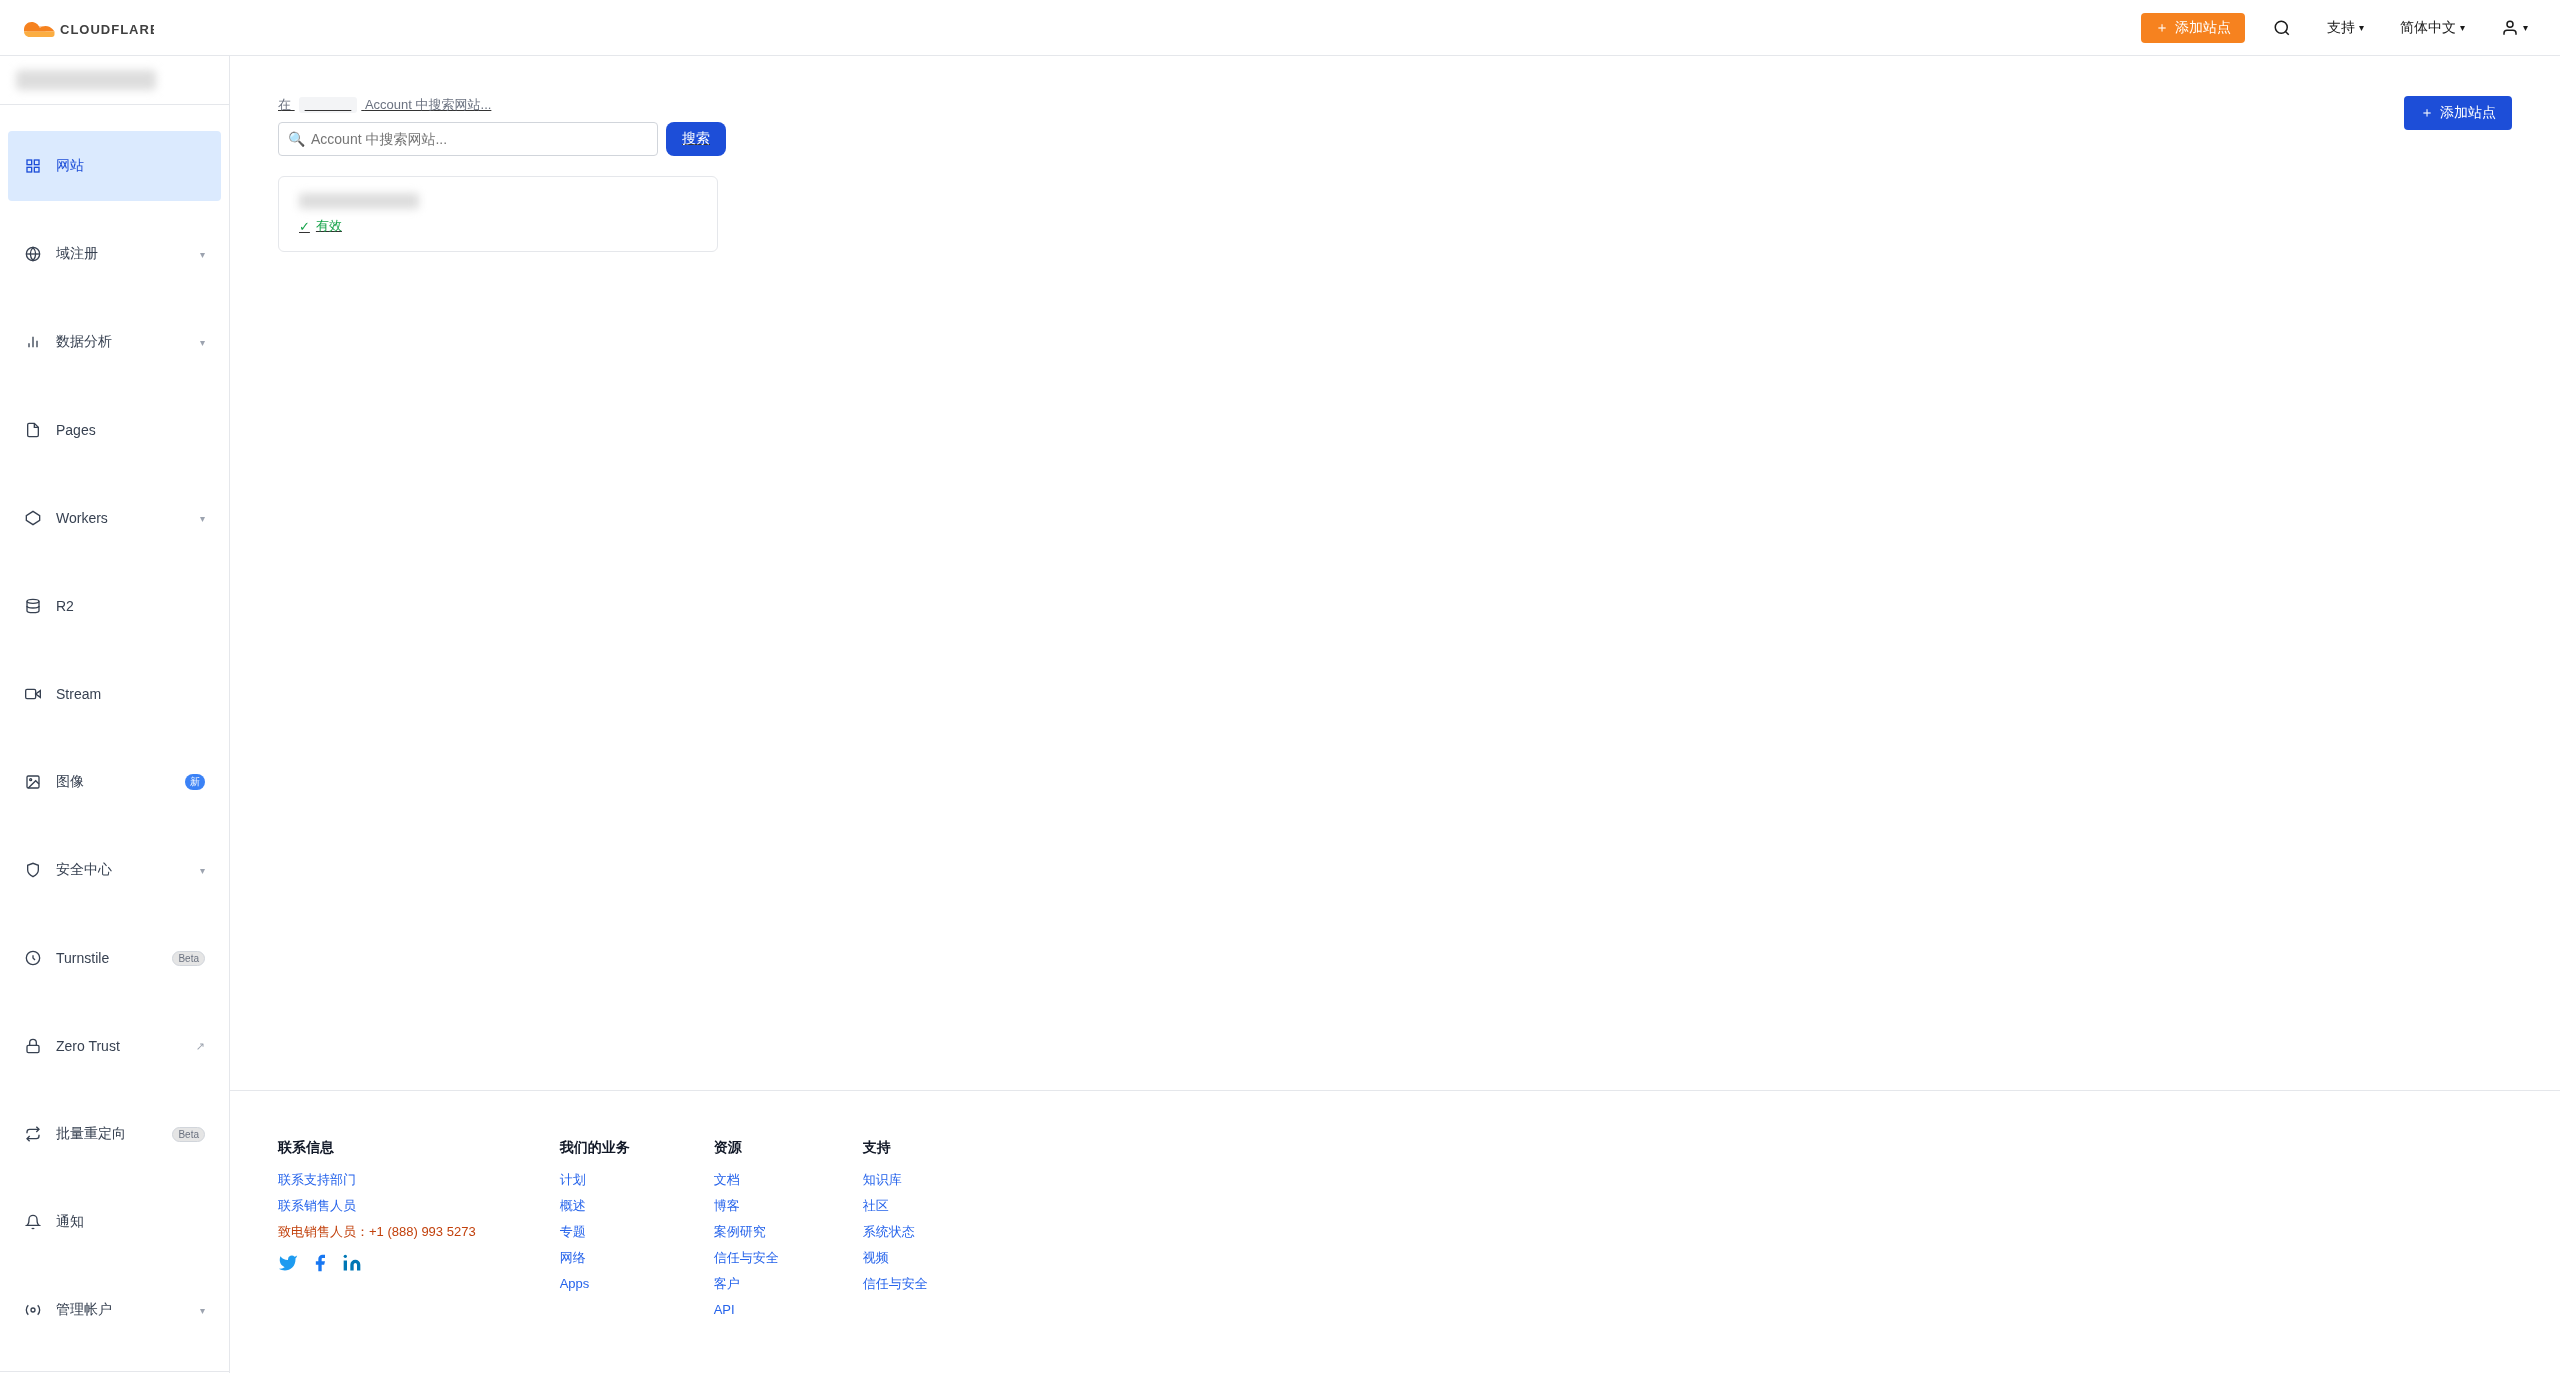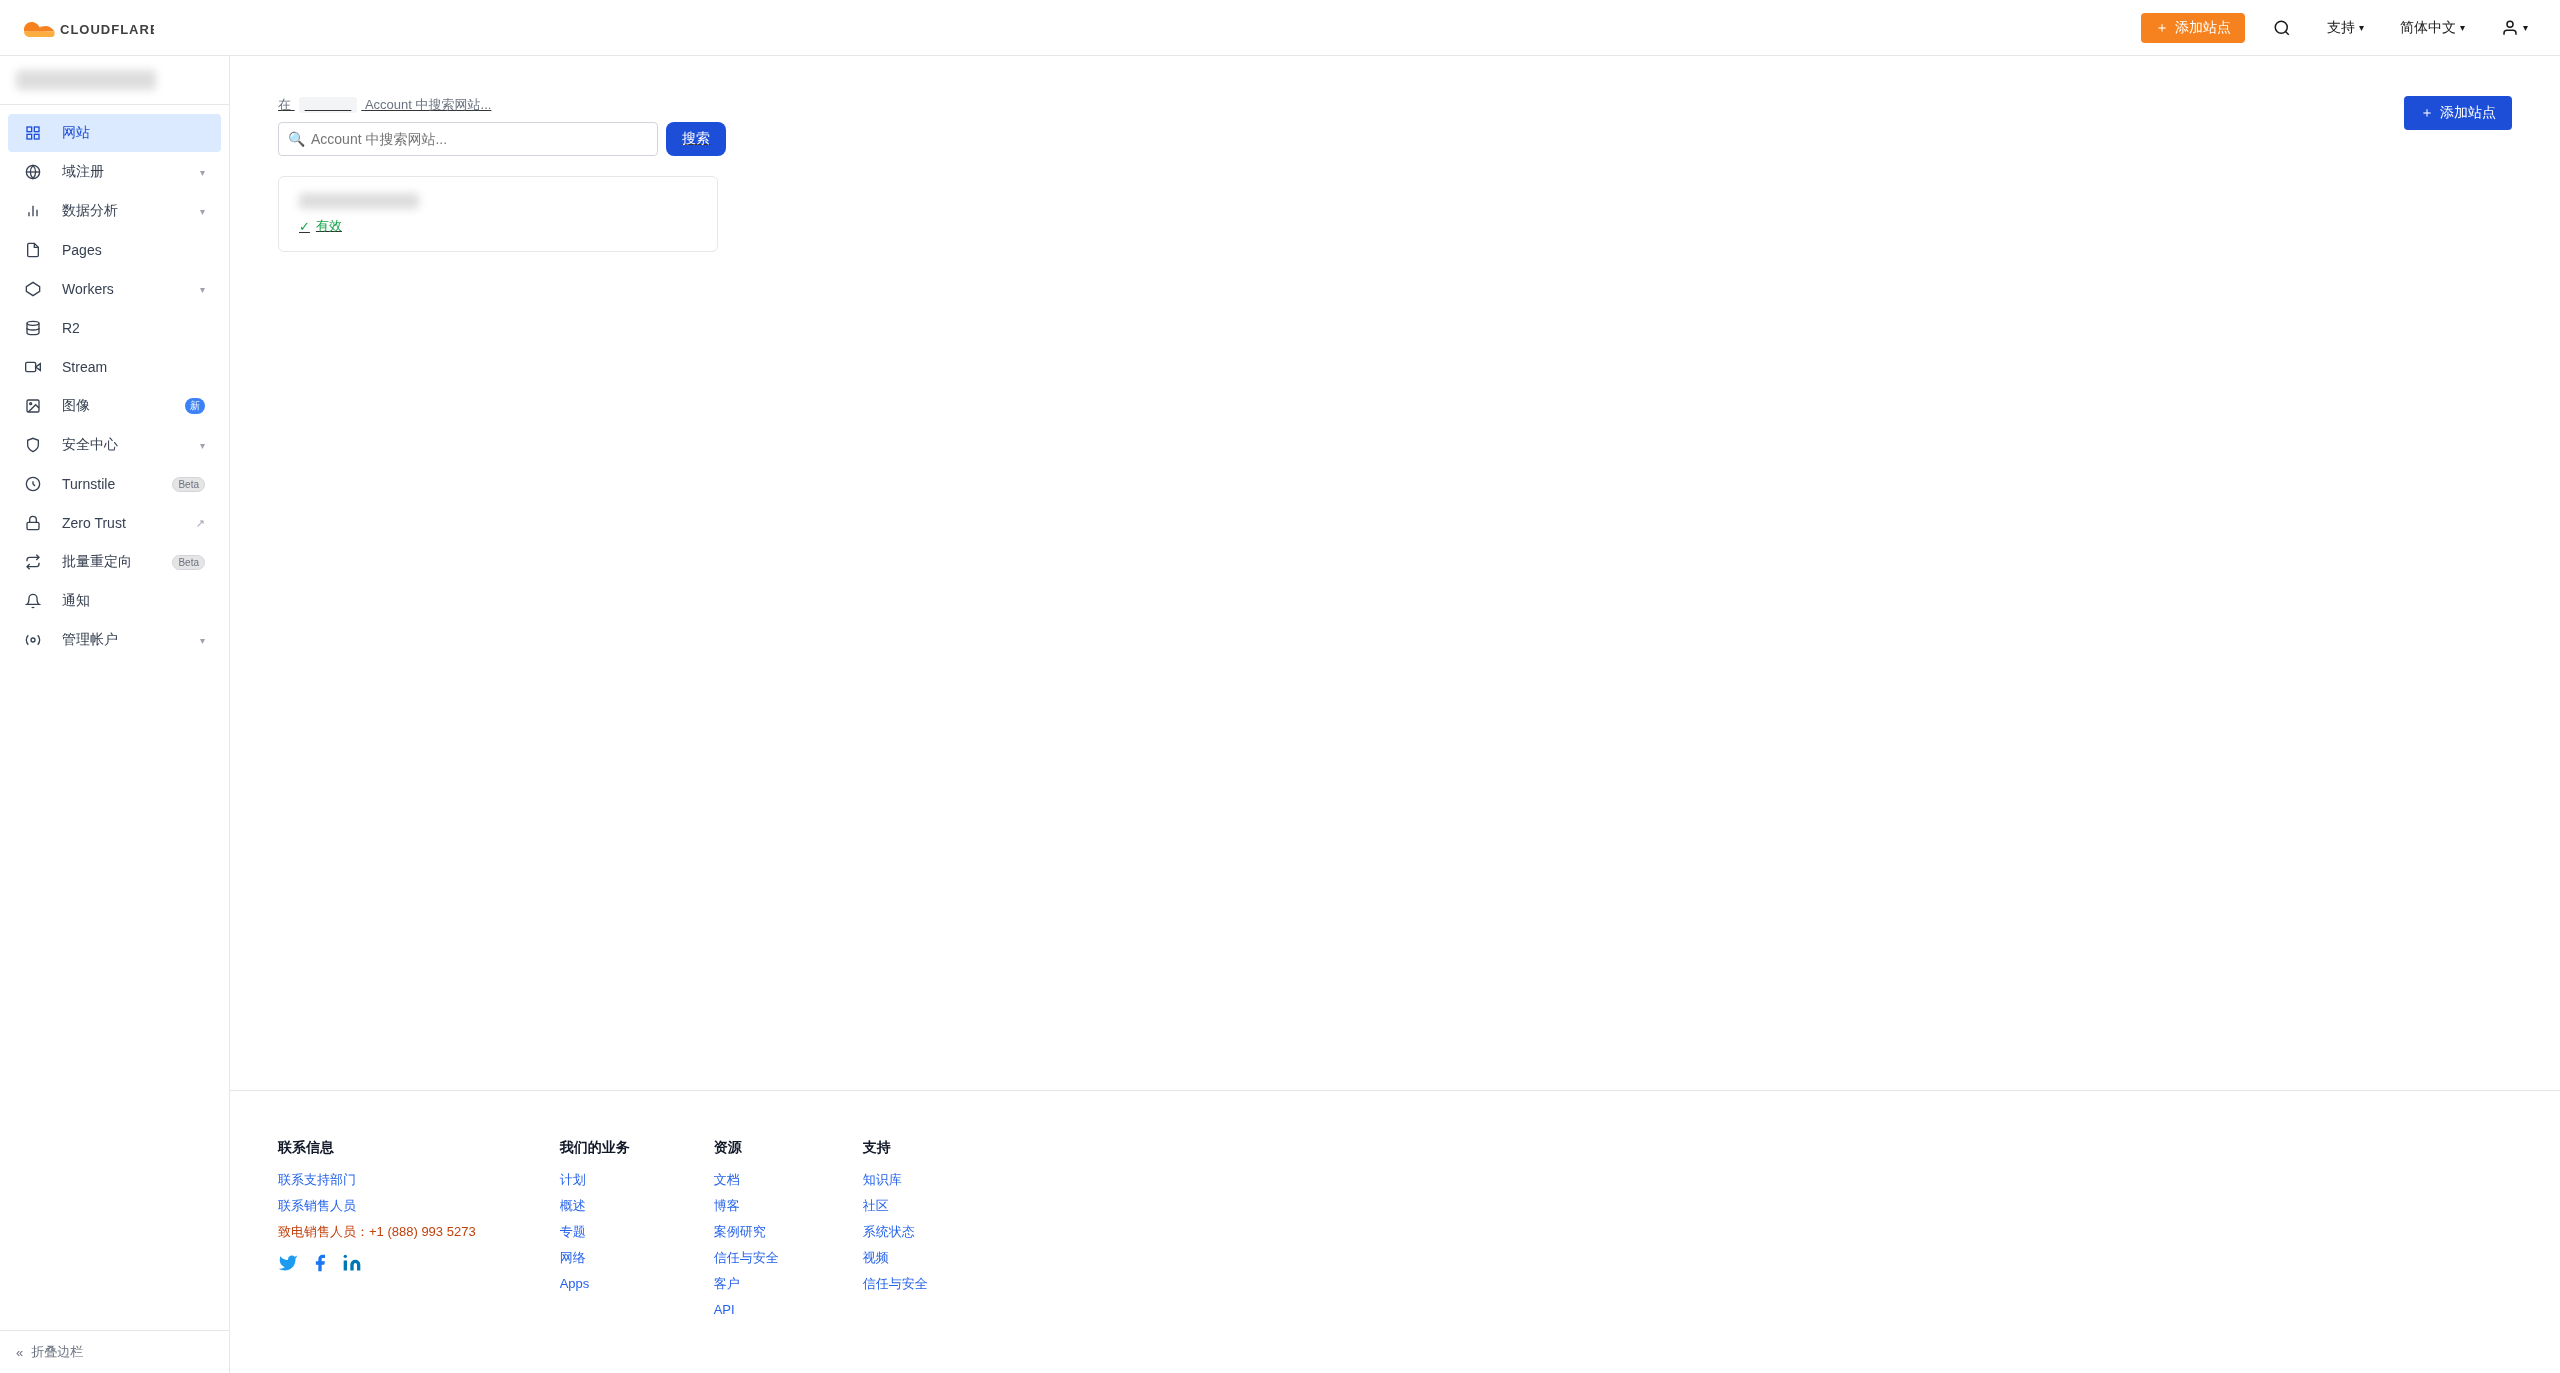--- a/index.html
+++ b/index.html
@@ -84,27 +84,27 @@
       height: 20px;
       background: #ddd;
       border-radius: 4px;
       width: 140px;
       filter: blur(4px);
     }
     .sidebar-nav { flex: 1; padding: 8px 0; }
     .sidebar-item {
       display: flex;
       align-items: center;
-      gap: 20px;
-      padding: 10px 16px;
+      gap: 14px;
+      padding: 26px 16px;
       cursor: pointer;
       color: #374151;
       font-size: 14px;
       border-radius: 4px;
-      margin: 1px 8px;
+      margin: 18px 8px;
       position: relative;
     }
     .sidebar-item.active { background: #dbeafe; color: #1d4ed8; }
     .sidebar-item .icon {
       width: 18px;
       height: 18px;
       display: flex;
       align-items: center;
       justify-content: center;
       flex-shrink: 0;

